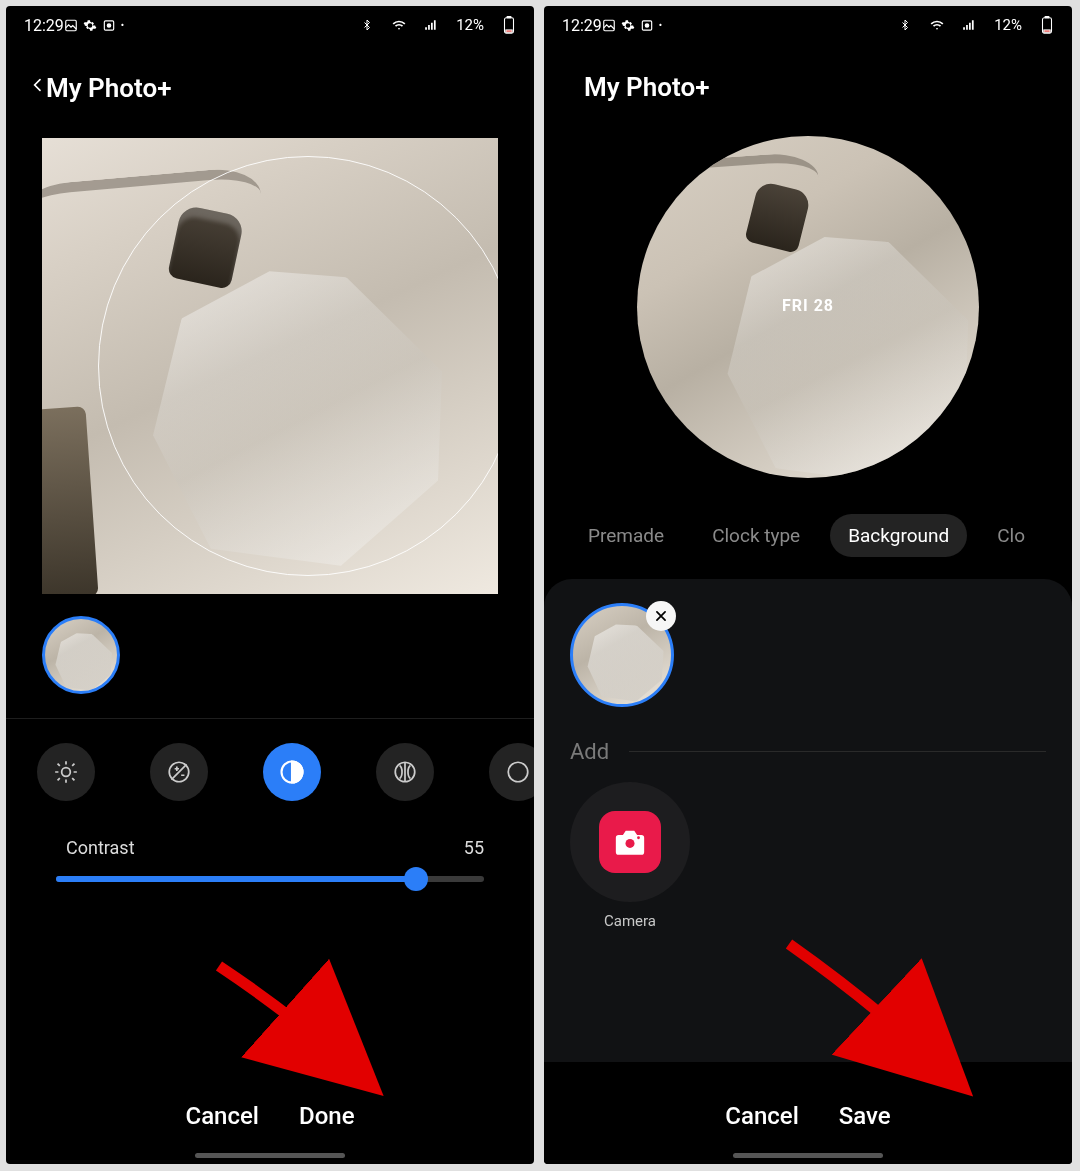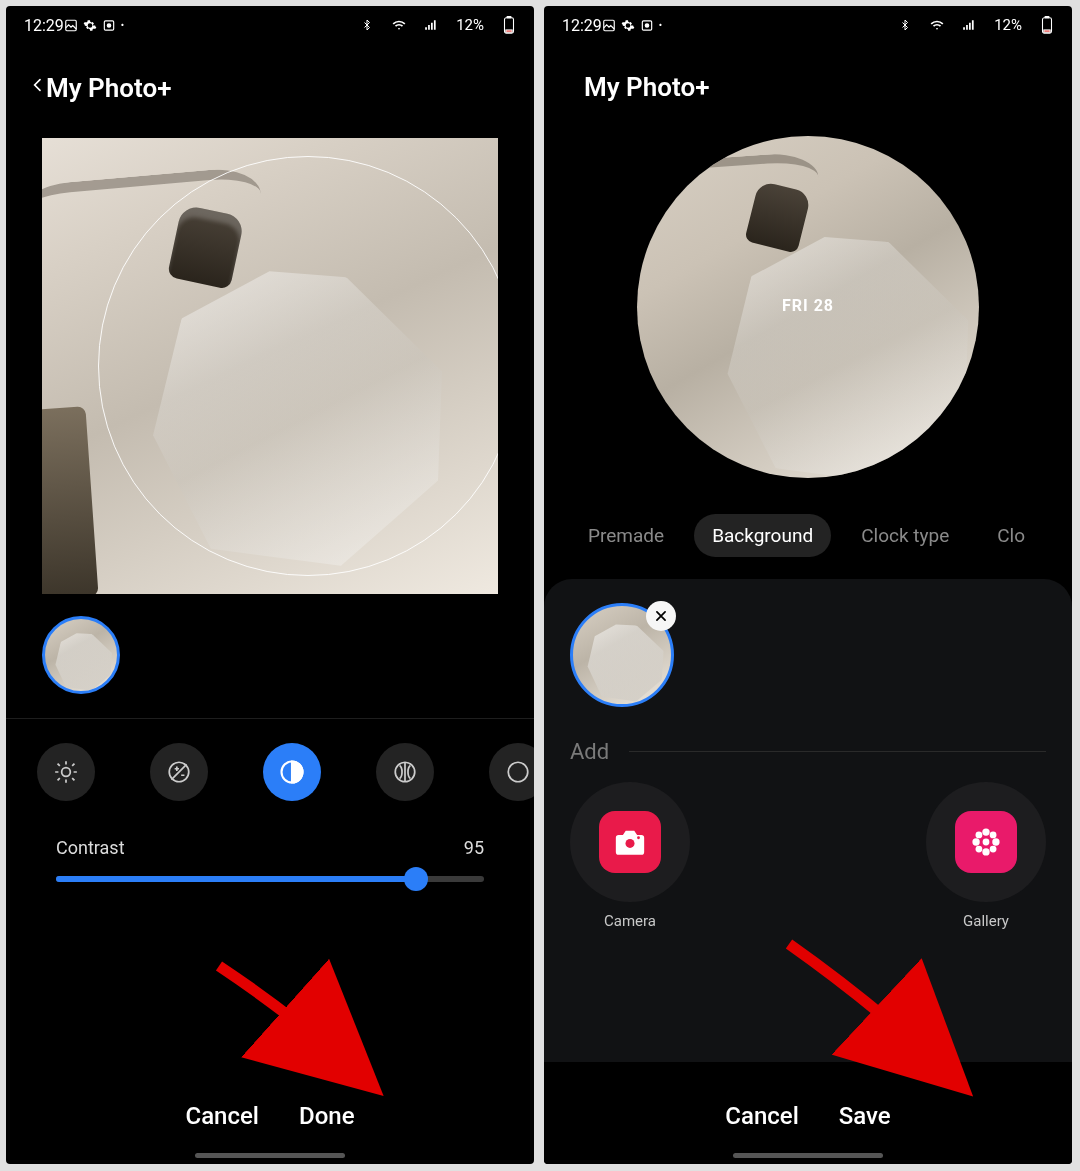--- a/index.html
+++ b/index.html
@@ -138,21 +138,21 @@
     width: 58px; height: 58px;
     border-radius: 50%;
     background: #232323;
     display: flex; align-items: center; justify-content: center;
     color: #bbb;
   }
   .adj-btn.active { background: #2b7ef8; color: #fff; }
 
   
   .slider-sec { padding: 26px 50px 8px; color: #dcdcdc; }
-  .slider-labels { display: flex; justify-content: space-between; font-size: 18px; margin-bottom: 18px; }
+  .slider-labels { display: flex; justify-content: space-between; font-size: 18px; margin-bottom: 18px; margin-left: 10px; }
   .slider-track {
     position: relative; height: 6px; background: #3a3a3a; border-radius: 3px;
   }
   .slider-fill {
     position: absolute; left: 0; top: 0; height: 6px; background: #2b7ef8; border-radius: 3px;
     width: 84%;
   }
   .slider-thumb {
     position: absolute; top: -9px; left: calc(84% - 12px);
     width: 24px; height: 24px; border-radius: 50%; background: #2b7ef8;
@@ -369,21 +369,21 @@
     <div class="adj-btn" style="margin-right:-44px;">
       <svg width="26" height="26" viewBox="0 0 24 24" fill="none" stroke="#ccc" stroke-width="1.6">
           <circle cx="12" cy="12" r="9"></circle>
         </svg>
     </div>
   </div>
 
   <div class="slider-sec">
     <div class="slider-labels">
       <span>Contrast</span>
-      <span>95</span>
+      <span>55</span>
     </div>
     <div class="slider-track">
       <div class="slider-fill"></div>
       <div class="slider-thumb"></div>
     </div>
   </div>
 
   <div class="bottom-btns">
     <div class="btn">Cancel</div>
     <div class="btn">Done</div>
@@ -461,22 +461,22 @@
     <div class="watch-circle">
       <div class="chain2"></div>
       <div class="cap2"></div>
       <div class="gem2"></div>
       <div class="clock-date">FRI 28</div>
     </div>
   </div>
 
   <div class="tabs">
     <div class="tab">Premade</div>
+    <div class="tab">Clock type</div>
     <div class="tab active">Background</div>
-    <div class="tab">Clock type</div>
     <div class="tab cut">Clo</div>
   </div>
 
   <div class="panel">
     <div class="bg-thumb-row">
       <div class="bg-thumb-wrap">
         <div class="bg-thumb"></div>
         <div class="close-badge">
           <svg width="14" height="14" viewBox="0 0 24 24" stroke="#000" stroke-width="3" stroke-linecap="round">
               <path d="M5 5l14 14M19 5L5 19"></path>
@@ -496,38 +496,20 @@
           <div class="app-icon camera-icon">
             <svg width="34" height="34" viewBox="0 0 24 24" fill="white">
                 <path d="M4 7h3l2-3h6l2 3h3a2 2 0 012 2v10a2 2 0 01-2 2H4a2 2 0 01-2-2V9a2 2 0 012-2z"></path>
                 <circle cx="12" cy="13" r="3.2" fill="#e91a4a"></circle>
                 <circle cx="18" cy="9" r="1" fill="#e91a4a"></circle>
               </svg>
           </div>
         </div>
         <span class="source-label">Camera</span>
       </div>
-      <div class="source-item">
-        <div class="source-circle">
-          <div class="app-icon gallery-icon">
-            <svg width="34" height="34" viewBox="0 0 24 24" fill="white">
-                <circle cx="12" cy="12" r="2.4"></circle>
-                <circle cx="12" cy="5" r="2.6"></circle>
-                <circle cx="12" cy="19" r="2.6"></circle>
-                <circle cx="5" cy="12" r="2.6"></circle>
-                <circle cx="19" cy="12" r="2.6"></circle>
-                <circle cx="7" cy="7" r="2.4"></circle>
-                <circle cx="17" cy="7" r="2.4"></circle>
-                <circle cx="7" cy="17" r="2.4"></circle>
-                <circle cx="17" cy="17" r="2.4"></circle>
-              </svg>
-          </div>
-        </div>
-        <span class="source-label">Gallery</span>
-      </div>
     </div>
   </div>
 
   <div class="bottom-btns" style="background:#000;">
     <div class="btn">Cancel</div>
     <div class="btn">Save</div>
   </div>
 
   <div class="home-indicator"></div>
 

